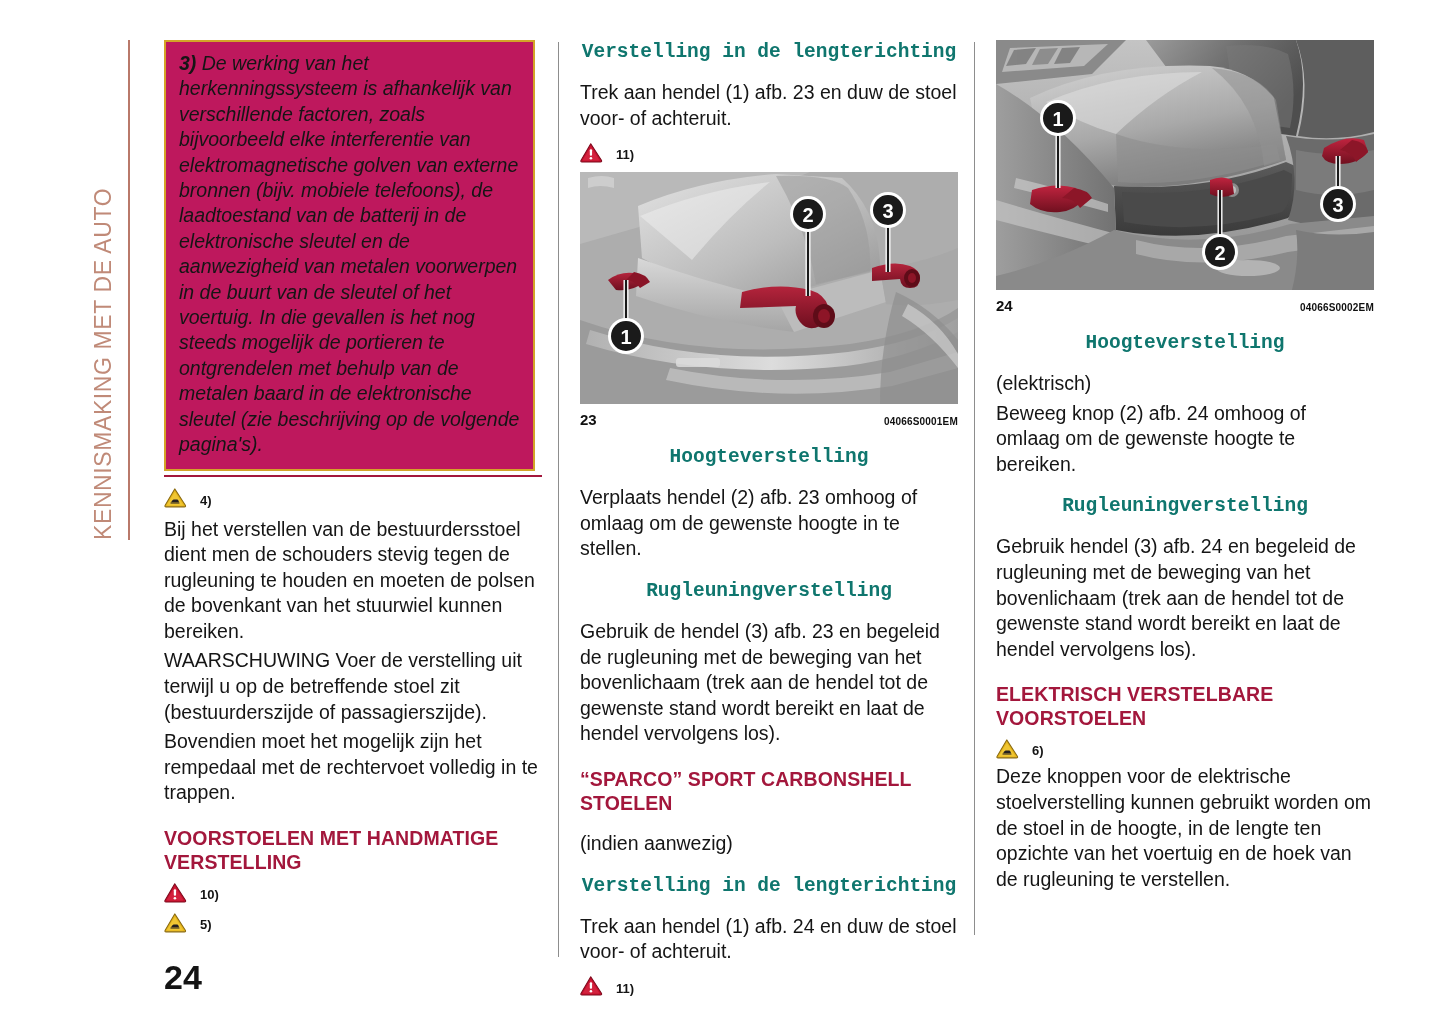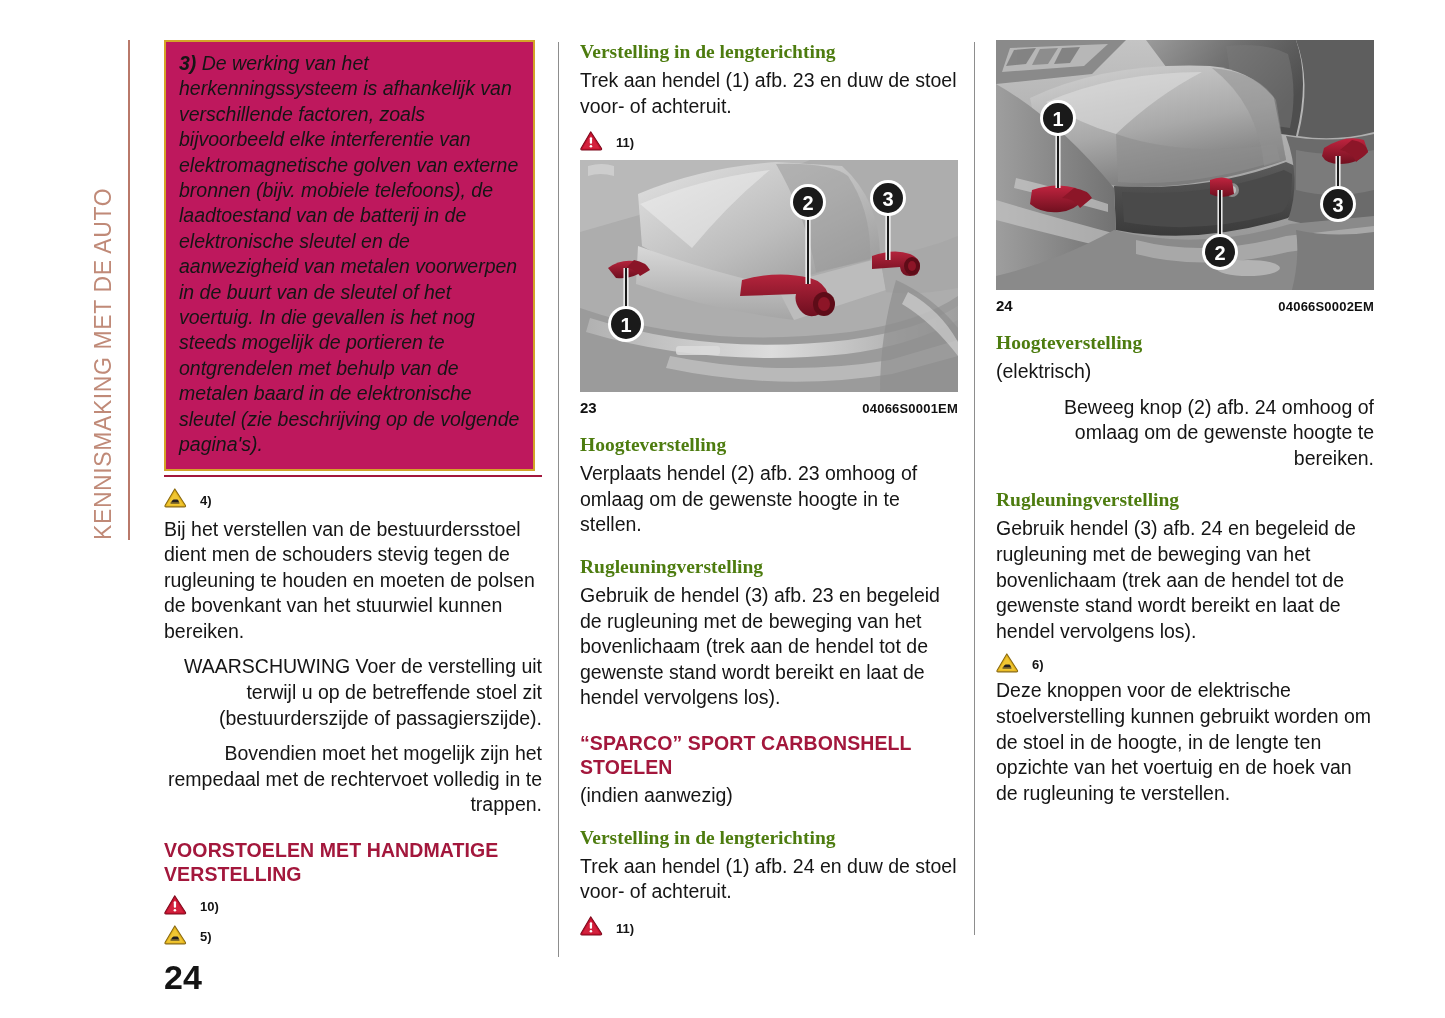--- a/index.html
+++ b/index.html
@@ -118,35 +118,36 @@
     letter-spacing: 0.1px;
     color: #a3173c;
     font-family: "Liberation Sans", sans-serif;
     text-transform: uppercase;
   }
   h3.sub-heading {
     margin: 17px 0 0 0;
     font-size: 19.5px;
     font-weight: bold;
     line-height: 24px;
-    color: #4d7c0f;
-    font-family: Liberation Serif, serif;
+    color: #0f766e;
+    font-family: Liberation Mono, monospace;
+    text-align: center;
   }
 
   
   p.body {
     margin: 0;
     font-size: 19.5px;
     line-height: 25.6px;
     color: #151515;
     font-family: "Liberation Sans", sans-serif;
   }
-  p.body + p.body { margin-top: 10px; text-align: right; }
+  p.body + p.body { margin-top: 4px; }
   h3.sub-heading + p.body,
-  h2.sub-heading-caps + p.body { margin-top: 4px; }
+  h2.sub-heading-caps + p.body { margin-top: 16px; }
 
   
   .warn-row {
     display: flex;
     align-items: center;
     gap: 13px;
     margin: 9px 0 7px 0;
     height: 24px;
   }
   .warn-row.compact { margin: 6px 0 4px 0; }
@@ -175,21 +176,21 @@
     align-items: baseline;
     margin-top: 7px;
   }
   .fig-num {
     font-size: 15px;
     font-weight: bold;
     color: #101010;
     font-family: "Liberation Sans", sans-serif;
   }
   .fig-code {
-    font-size: 13px;
+    font-size: 10px;
     font-weight: bold;
     letter-spacing: 0.2px;
     color: #101010;
     font-family: "Liberation Sans", sans-serif;
   }
 
   
   .page-number {
     position: absolute;
     left: 164px;
@@ -473,20 +474,21 @@
       </div>
     </div>
 
     <h3 class="sub-heading">Hoogteverstelling</h3>
     <p class="body">(elektrisch)</p>
     <p class="body">Beweeg knop (2) afb. 24 omhoog of omlaag om de gewenste hoogte te bereiken.</p>
 
     <h3 class="sub-heading">Rugleuningverstelling</h3>
     <p class="body">Gebruik hendel (3) afb. 24 en begeleid de rugleuning met de beweging van het bovenlichaam (trek aan de hendel tot de gewenste stand wordt bereikt en laat de hendel vervolgens los).</p>
 
+    <h2 class="sub-heading-caps">ELEKTRISCH VERSTELBARE VOORSTOELEN</h2>
 
     <div class="warn-row compact">
       <svg class="icon-tri" viewBox="0 0 24 22">
         <path d="M11.2 2.0 L22.3 19.2 Q23.2 20.8 21.3 20.8 L2.1 20.8 Q0.3 20.8 1.2 19.2 Z" fill="#e8b71a" stroke="#8a6a10" stroke-width="1.1" stroke-linejoin="round"></path>
         <path d="M11.4 5.2 L19.6 18.3 Q20.2 19.3 19.0 19.3 L3.9 19.3 Q2.7 19.3 3.3 18.3 Z" fill="#f5d34a" opacity="0.55"></path>
         <path d="M7.4 16.0 q1.0 -2.1 2.6 -2.9 l4.0 0 q1.3 0.5 1.7 2.9 z" fill="#231f20"></path>
         <rect x="6.6" y="16.3" width="9.7" height="1.05" rx="0.5" fill="#231f20"></rect>
       </svg>
       <span class="warn-ref">6)</span>
     </div>

